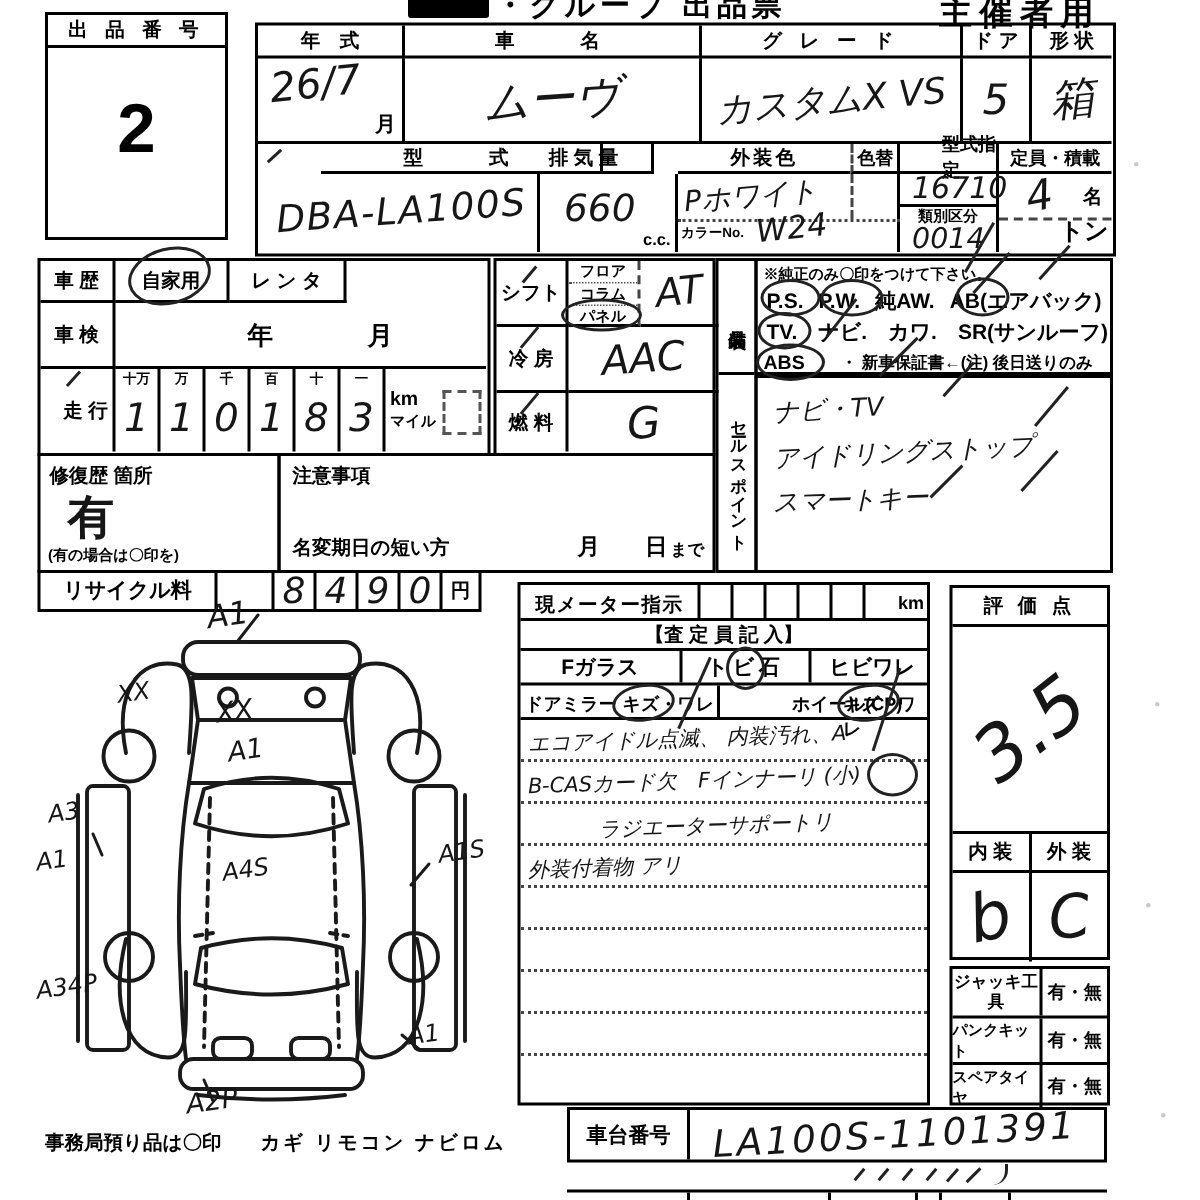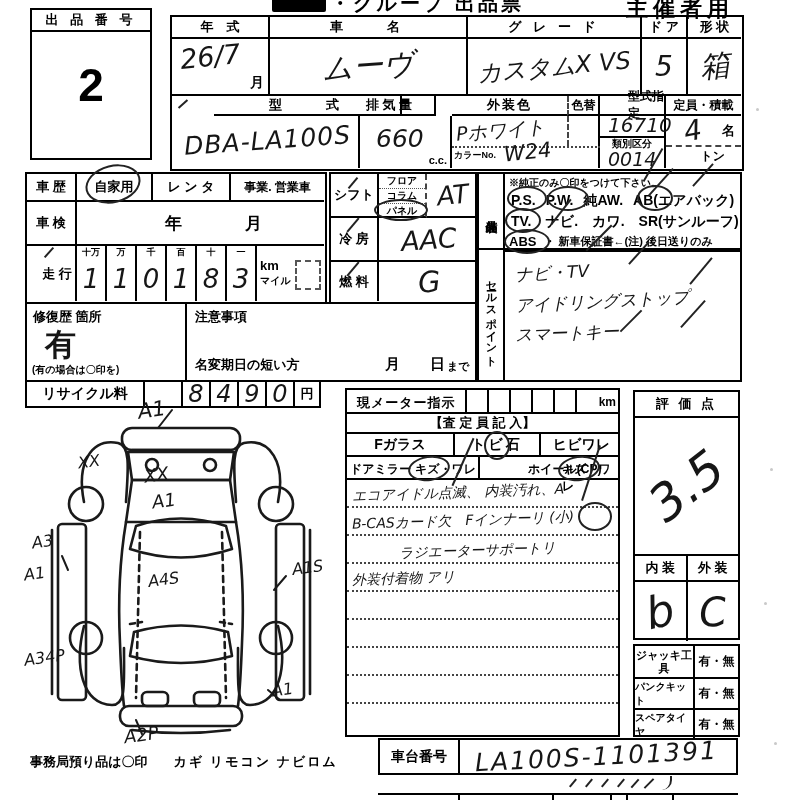--- a/index.html
+++ b/index.html
@@ -84,29 +84,28 @@
     </div>
     <div class="abs br" style="left:428px;top:99px;width:66px;height:52px;">
       <span class="hw abs" style="left:8px;top:-3px;font-size:20px;">16710</span>
       <div class="abs lbl ctr" style="left:0;top:20px;width:100%;height:13px;font-size:10px;border-top:2px solid #000;">類別区分</div>
       <span class="hw abs" style="left:8px;top:32px;font-size:19px;">0014</span>
     </div>
     <div class="abs" style="left:494px;top:99px;width:75px;height:52px;">
       <span class="hw abs" style="left:18px;top:-2px;font-size:28px;transform:rotate(-10deg);">4</span>
       <span class="lbl abs" style="right:6px;top:6px;font-size:13px;">名</span>
       <div class="abs" style="left:0;top:29px;width:100%;border-top:2px dashed #444;"></div>
-      <span class="lbl abs" style="right:16px;bottom:3px;font-size:12px;">トン</span>
+      <span class="lbl abs" style="right:2px;bottom:3px;font-size:16px;">トン</span>
     </div>
   </div>
 
   <div class="abs box" style="left:25px;top:172px;width:302px;height:132px;">
     <div class="abs lbl ctr br bb" style="left:0;top:0;width:50px;height:28px;font-size:13px;">車 歴</div>
     <div class="abs lbl ctr br bb" style="left:50px;top:0;width:76px;height:28px;font-size:13px;">自家用</div>
     <div class="abs lbl ctr br bb" style="left:126px;top:0;width:78px;height:28px;font-size:13px;">レ ン タ</div>
-    <div class="abs lbl ctr bb" style="left:204px;top:0;width:93px;height:28px;font-size:12px;">事業. 営業車</div>
 
     <div class="abs lbl ctr br bb" style="left:0;top:28px;width:50px;height:44px;font-size:13px;">車 検</div>
     <div class="abs bb" style="left:50px;top:28px;width:247px;height:44px;">
       <span class="lbl abs" style="left:88px;top:10px;font-size:17px;">年</span>
       <span class="lbl abs" style="left:168px;top:10px;font-size:17px;">月</span>
     </div>
 
     <div class="abs lbl ctr br" style="left:0;top:72px;width:50px;height:55px;font-size:13px;padding-left:12px;">走 行</div>
     <div class="abs br" style="left:50px;top:72px;width:30px;height:55px;">
       <div class="lbl ctr" style="height:13px;font-size:9px;">十万</div>
@@ -195,21 +194,21 @@
       <span class="lbl" style="font-size:14px;">P.W.</span>
       <span class="lbl" style="font-size:14px;">純AW.</span>
       <span class="lbl" style="font-size:14px;">AB(エアバック)</span>
     </div>
     <div style="display:flex;gap:14px;padding:3px 0 0 6px;">
       <span class="lbl" style="font-size:14px;">TV.</span>
       <span class="lbl" style="font-size:14px;">ナビ.</span>
       <span class="lbl" style="font-size:14px;">カワ.</span>
       <span class="lbl" style="font-size:14px;">SR(サンルーフ)</span>
     </div>
-    <div style="display:flex;gap:8px;padding:3px 0 0 4px;align-items:center;">
+    <div style="display:flex;gap:24px;padding:3px 0 0 4px;align-items:center;">
       <span class="lbl" style="font-size:13px;">ABS</span>
       <span class="lbl" style="font-size:11px;">・ 新車保証書←(注) 後日送りのみ</span>
     </div>
   </div>
 
   <div class="abs box" style="left:503px;top:250px;width:239px;height:132px;">
     <div class="hw" style="font-size:17px;padding:6px 0 0 10px;transform:rotate(-3deg);">ナビ・TV</div>
     <div class="hw" style="font-size:17px;padding:8px 0 0 10px;transform:rotate(-3deg);">アイドリングストップ</div>
     <div class="hw" style="font-size:17px;padding:8px 0 0 10px;transform:rotate(-2deg);">スマートキー</div>
   </div>

